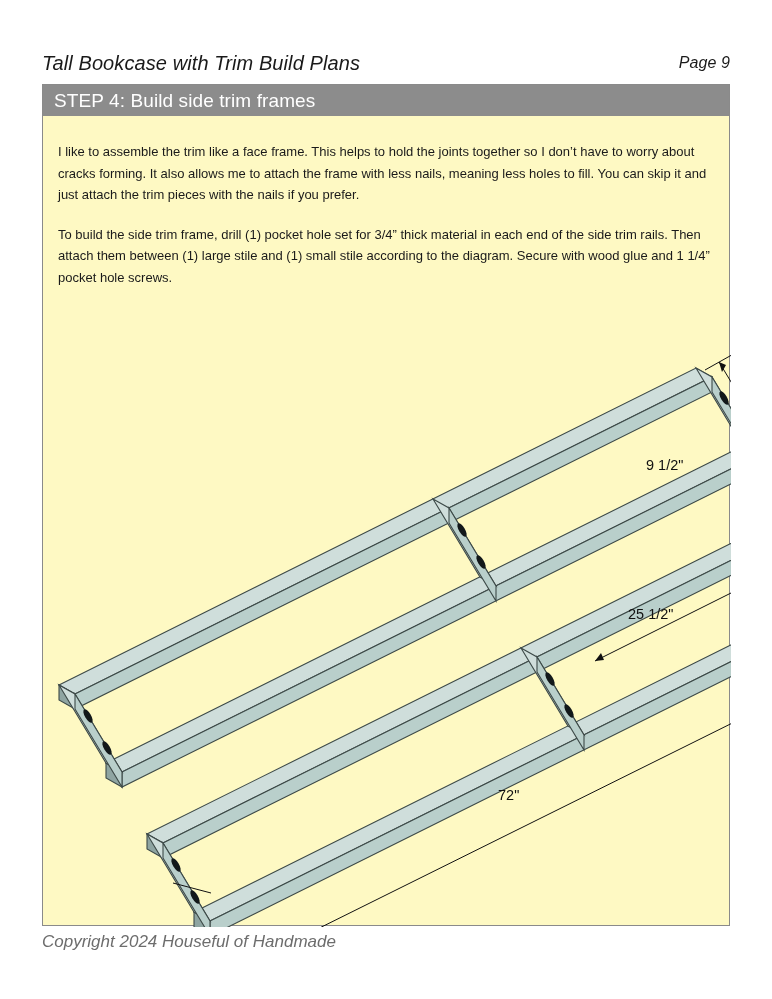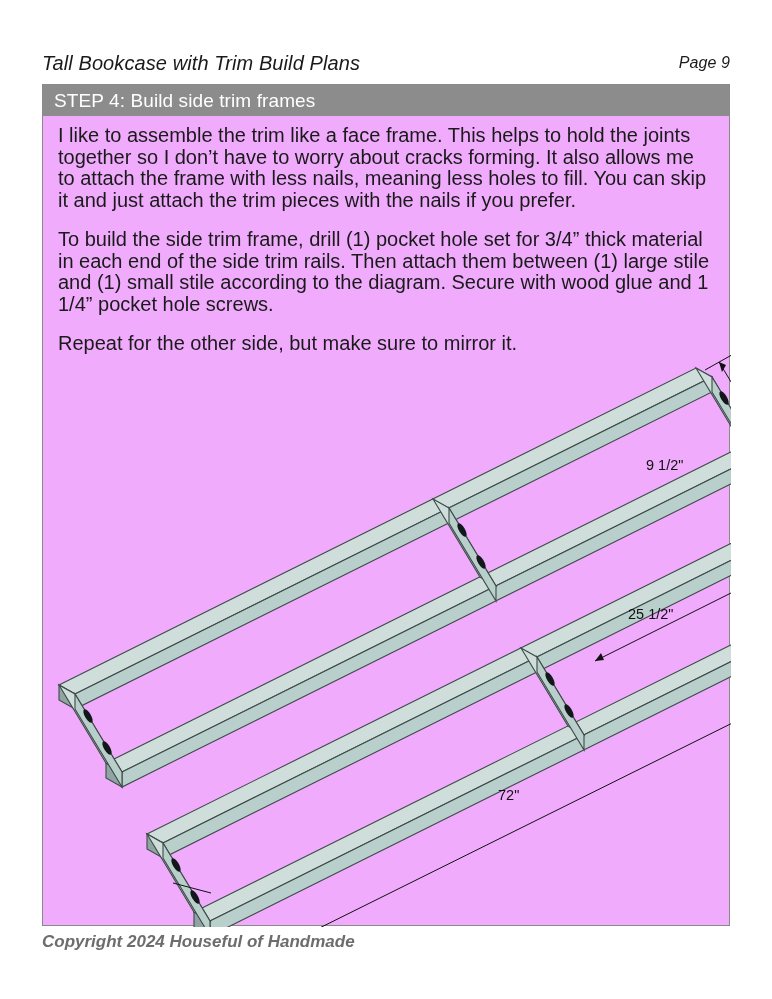--- a/index.html
+++ b/index.html
@@ -38,21 +38,21 @@
 
   
   .content-frame {
     position: absolute;
     left: 42px;
     top: 84px;
     width: 688px;
     height: 842px;
     border: 1px solid #8a8a8a;
     box-sizing: border-box;
-    background: #f0abfc;
+    background: #fef9c3;
   }
   .step-bar {
     position: absolute;
     left: 0;
     top: 0;
     width: 100%;
     height: 31px;
     background: #8c8c8c;
     display: flex;
     align-items: center;
@@ -66,22 +66,22 @@
     white-space: nowrap;
   }
 
   .body-copy {
     position: absolute;
     left: 15px;
     top: 40px;
     width: 657px;
   }
   .body-copy p {
-    margin: 0 0 18px 0;
-    font-size: 20px;
+    margin: 16px 0 18px 0;
+    font-size: 13px;
     line-height: 21.5px;
     color: #1a1a1a;
   }
 
   
   .diagram {
     position: absolute;
     left: 0;
     top: 0;
     width: 688px;
@@ -91,21 +91,20 @@
 
   
   .page-footer {
     position: absolute;
     left: 42px;
     top: 932px;
     width: 688px;
     display: flex;
     align-items: flex-end;
     justify-content: space-between;
-    font-weight: bold;
   }
   .footer-left, .footer-right {
     font-style: italic;
     font-size: 17px;
     color: #6d6d6d;
     white-space: nowrap;
   }
 </style>
 </head>
 <body>
@@ -117,21 +116,20 @@
 
 <div class="content-frame">
 
   <div class="step-bar">
     <span class="step-bar-label">STEP 4: Build side trim frames</span>
   </div>
 
   <div class="body-copy">
     <p>I like to assemble the trim like a face frame. This helps to hold the joints together so I don’t have to worry about cracks forming. It also allows me to attach the frame with less nails, meaning less holes to fill. You can skip it and just attach the trim pieces with the nails if you prefer.</p>
     <p>To build the side trim frame, drill (1) pocket hole set for 3/4” thick material in each end of the side trim rails. Then attach them between (1) large stile and (1) small stile according to the diagram. Secure with wood glue and 1 1/4” pocket hole screws.</p>
-    <p>Repeat for the other side, but make sure to mirror it.</p>
   </div>
 
   <div class="diagram">
     <svg width="688" height="842" viewBox="0 0 688 842" xmlns="http://www.w3.org/2000/svg">
       <defs>
 
         <g id="slot">
           <ellipse cx="0" cy="0" rx="7.5" ry="3" fill="#12181a"></ellipse>
         </g>
       </defs>

